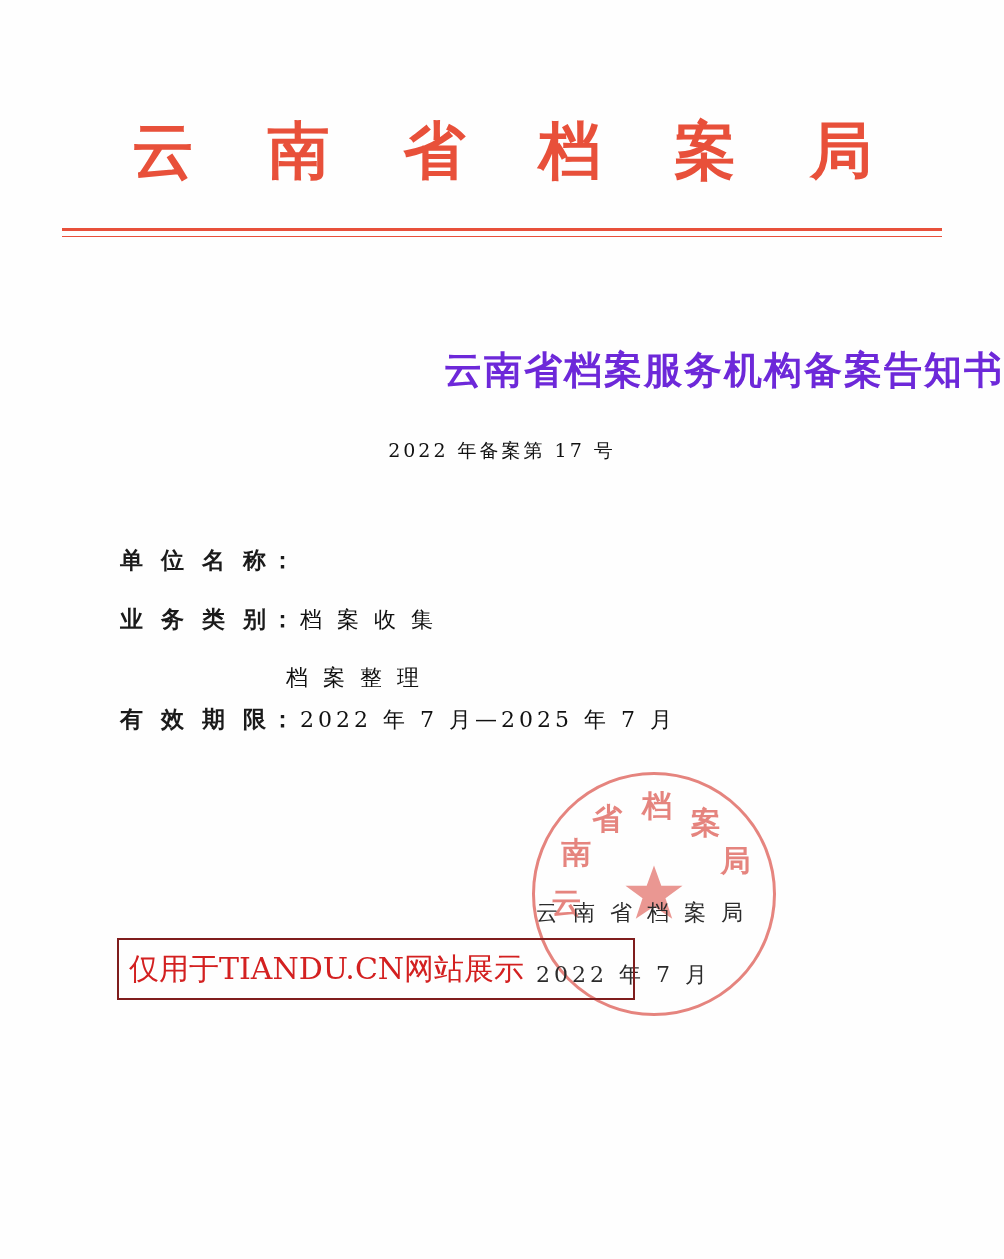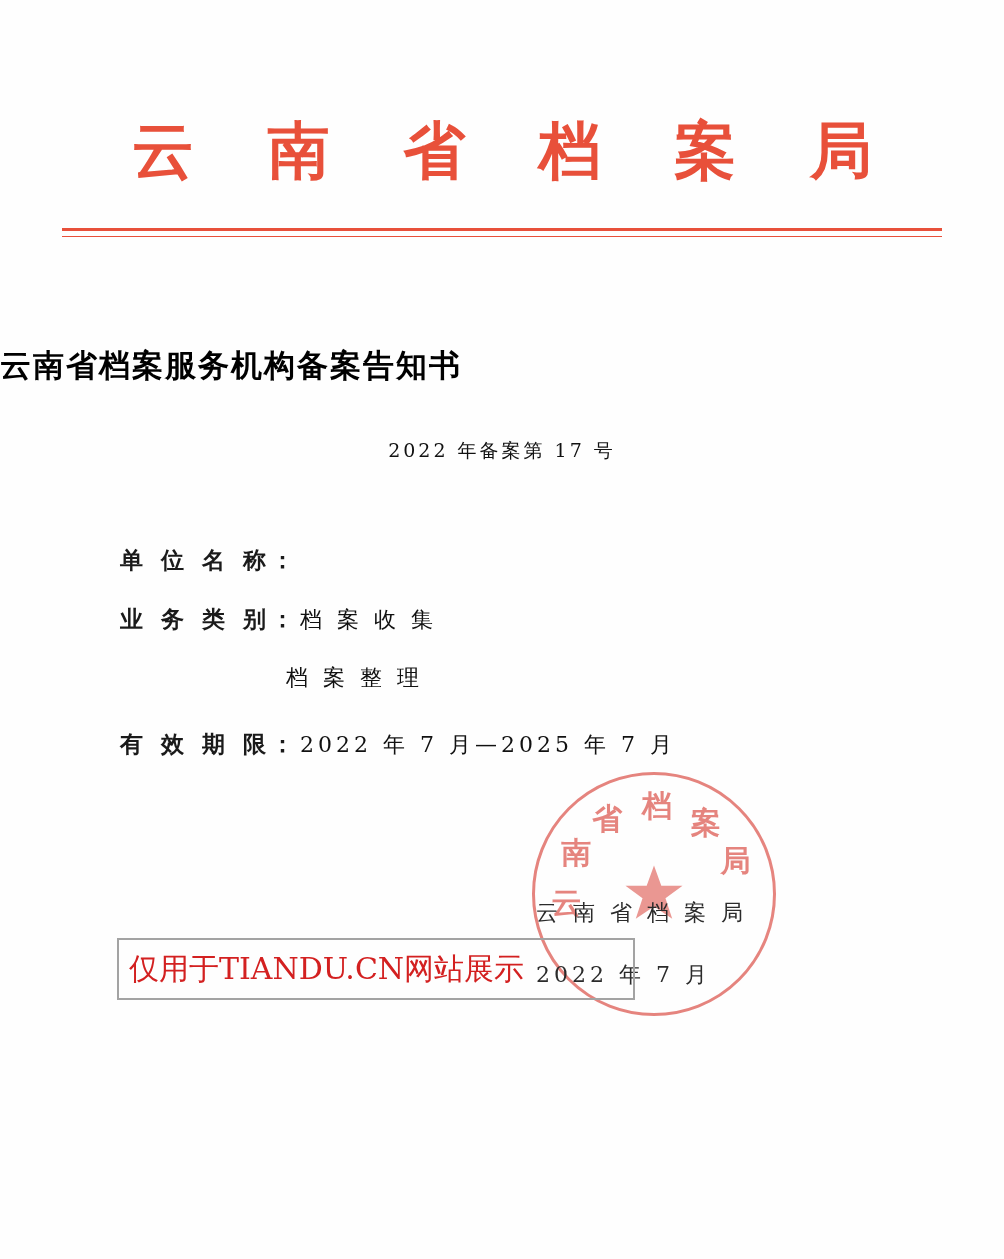--- a/index.html
+++ b/index.html
@@ -58,26 +58,26 @@
     width: 100%;
     margin-top: 5px;
   }
 
   
   .doc-title {
     position: absolute;
     top: 345px;
     left: 0;
     right: 0;
-    text-align: left;
-    font-family: "DejaVu Serif", serif;
-    font-size: 31px;
+    text-align: right;
+    font-family: "DejaVu Serif", serif;
+    font-size: 38px;
     font-weight: 700;
     letter-spacing: 2px;
-    color: #000000;
+    color: #6d28d9;
   }
   .doc-number {
     position: absolute;
     top: 438px;
     left: 0;
     right: 0;
     text-align: center;
     font-family: "DejaVu Serif", serif;
     font-size: 19px;
     letter-spacing: 3px;
@@ -115,21 +115,21 @@
   }
   .field-value {
     font-family: "DejaVu Serif", serif;
     font-size: 22px;
     letter-spacing: 4px;
     color: #111;
     white-space: nowrap;
   }
   .field-row-cont {
     display: flex;
-    margin-bottom: 36px;
+    margin-bottom: 11px;
     min-height: 30px;
   }
   .field-indent {
     flex: 0 0 auto;
     width: 166px;
   }
 
   
   .seal {
     position: absolute;
@@ -193,21 +193,21 @@
     color: #2b2b2b;
   }
 
   
   .watermark {
     position: absolute;
     left: 117px;
     top: 938px;
     width: 518px;
     height: 62px;
-    border: 2px solid #a3a3a3;
+    border: 2px solid #7f1d1d;
     box-sizing: border-box;
     display: flex;
     align-items: center;
     padding-left: 10px;
   }
   .watermark-text {
     font-family: "DejaVu Serif", serif;
     font-size: 30px;
     color: #d32020;
     letter-spacing: 0px;

